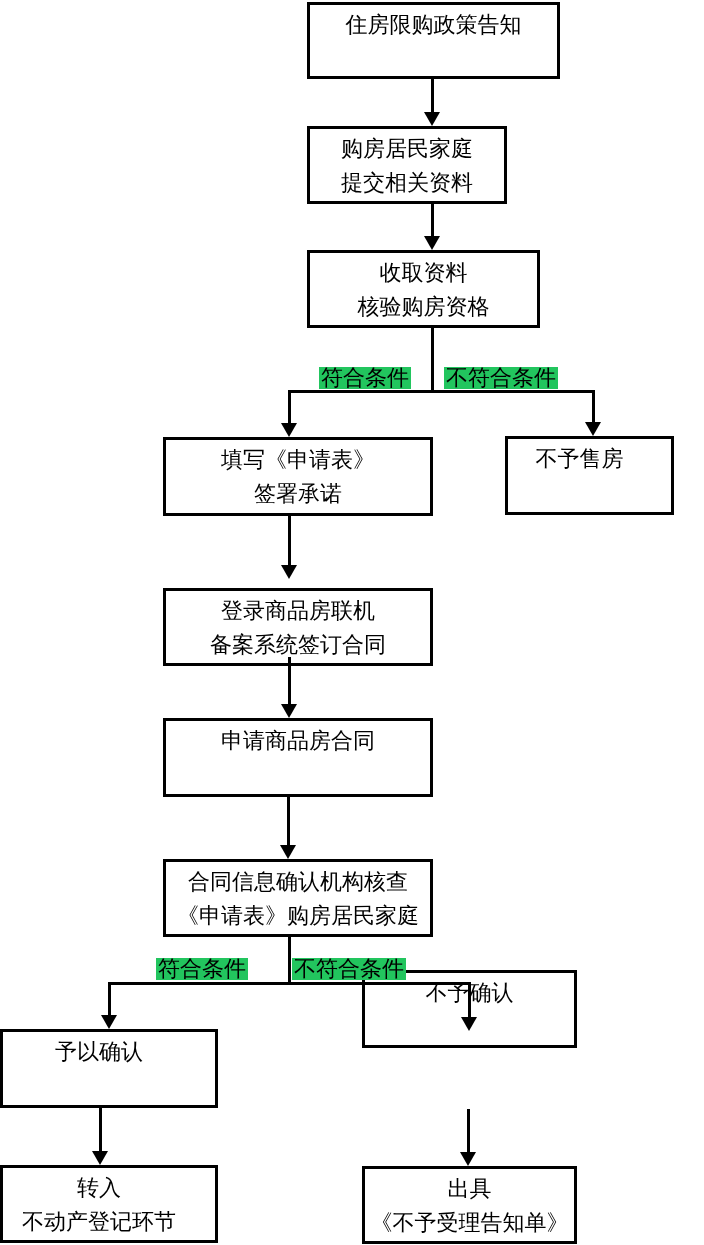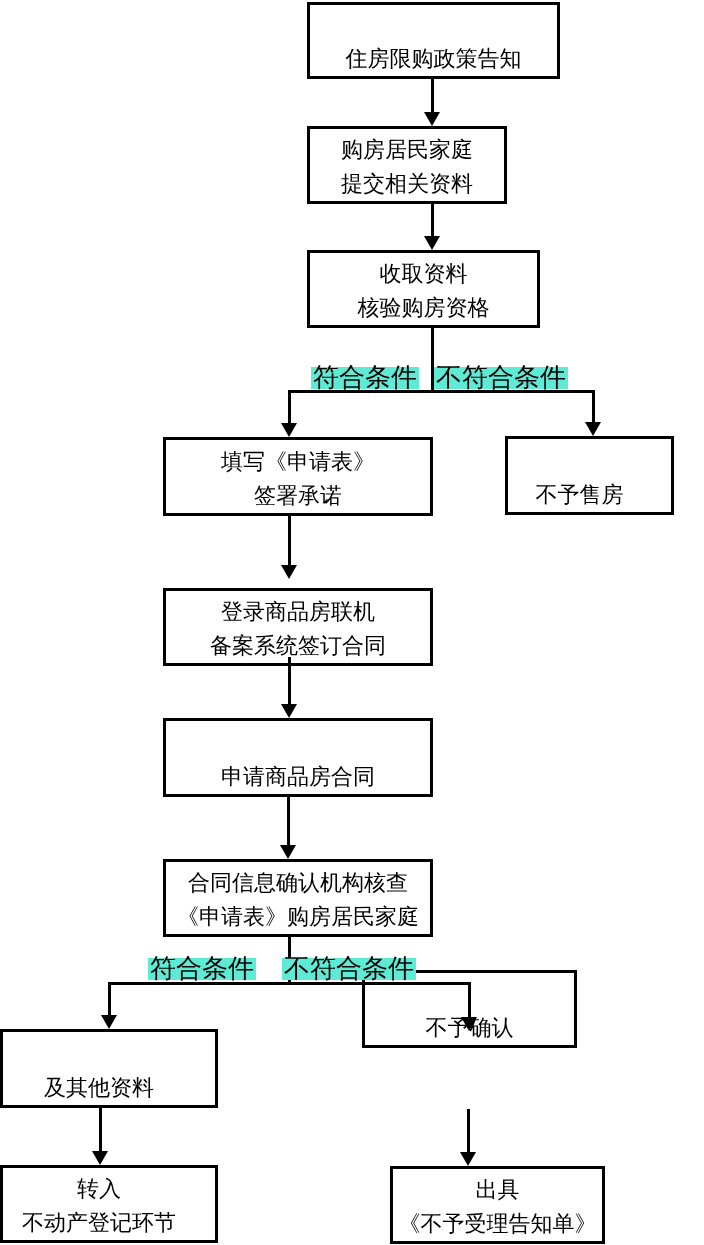--- a/index.html
+++ b/index.html
@@ -17,25 +17,26 @@
     overflow: hidden;
   }
   .node {
     position: absolute;
     box-sizing: border-box;
     border: 3px solid #000000;
     background: #ffffff;
     display: flex;
     flex-direction: column;
     align-items: center;
-    justify-content: flex-end;
+    justify-content: flex-start;
     text-align: center;
     font-size: 22px;
     line-height: 34px;
     padding-top: 5px;
+    font-family: Liberation Mono, monospace;
   }
   .node .txt { display: block; white-space: nowrap; }
   .shift-left { transform: translateX(-10px); }
   .vline {
     position: absolute;
     width: 3px;
     background: #000000;
   }
   .hline {
     position: absolute;
@@ -45,25 +46,25 @@
   .arrowhead {
     position: absolute;
     width: 0;
     height: 0;
     border-left: 8px solid transparent;
     border-right: 8px solid transparent;
     border-top: 14px solid #000000;
   }
   .edge-label {
     position: absolute;
-    font-size: 26px;
+    font-size: 22px;
     line-height: 22px;
     white-space: nowrap;
     transform: translateX(-50%);
-    background: #5eead4;
+    background: #22c55e;
     padding: 0 2px;
   }
 </style>
 </head>
 <body>
 
 <div id="canvas">
 
   <div class="node" style="left:307px; top:2px; width:253px; height:77px;">
     <span class="txt">住房限购政策告知</span>
@@ -96,33 +97,33 @@
   <div class="node" style="left:163px; top:718px; width:270px; height:79px;gap:48px;">
     <span class="txt">申请商品房合同</span>
   </div>
 
   <div class="node" style="left:163px; top:859px; width:270px; height:78px;">
     <span class="txt">合同信息确认机构核查</span>
     <span class="txt">《申请表》购房居民家庭</span>
   </div>
 
   <div class="node" style="left:0px; top:1029px; width:218px; height:79px;">
-    <span class="txt shift-left">及其他资料</span>
+    <span class="txt shift-left">予以确认</span>
   </div>
 
   <div class="node" style="left:362px; top:970px; width:215px; height:78px;">
     <span class="txt">不予确认</span>
   </div>
 
   <div class="node" style="left:0px; top:1165px; width:218px; height:78px;">
     <span class="txt shift-left">转入</span>
     <span class="txt shift-left">不动产登记环节</span>
   </div>
 
-  <div class="node" style="left:362px; top:1166px; width:215px; height:78px;margin-left:28px;">
+  <div class="node" style="left:362px; top:1166px; width:215px; height:78px;">
     <span class="txt">出具</span>
     <span class="txt">《不予受理告知单》</span>
   </div>
 
   <div class="vline" style="left:431px; top:79px; height:33px;"></div>
   <div class="arrowhead" style="left:424px; top:112px;"></div>
 
   <div class="vline" style="left:431px; top:204px; height:32px;"></div>
   <div class="arrowhead" style="left:424px; top:236px;"></div>
 

